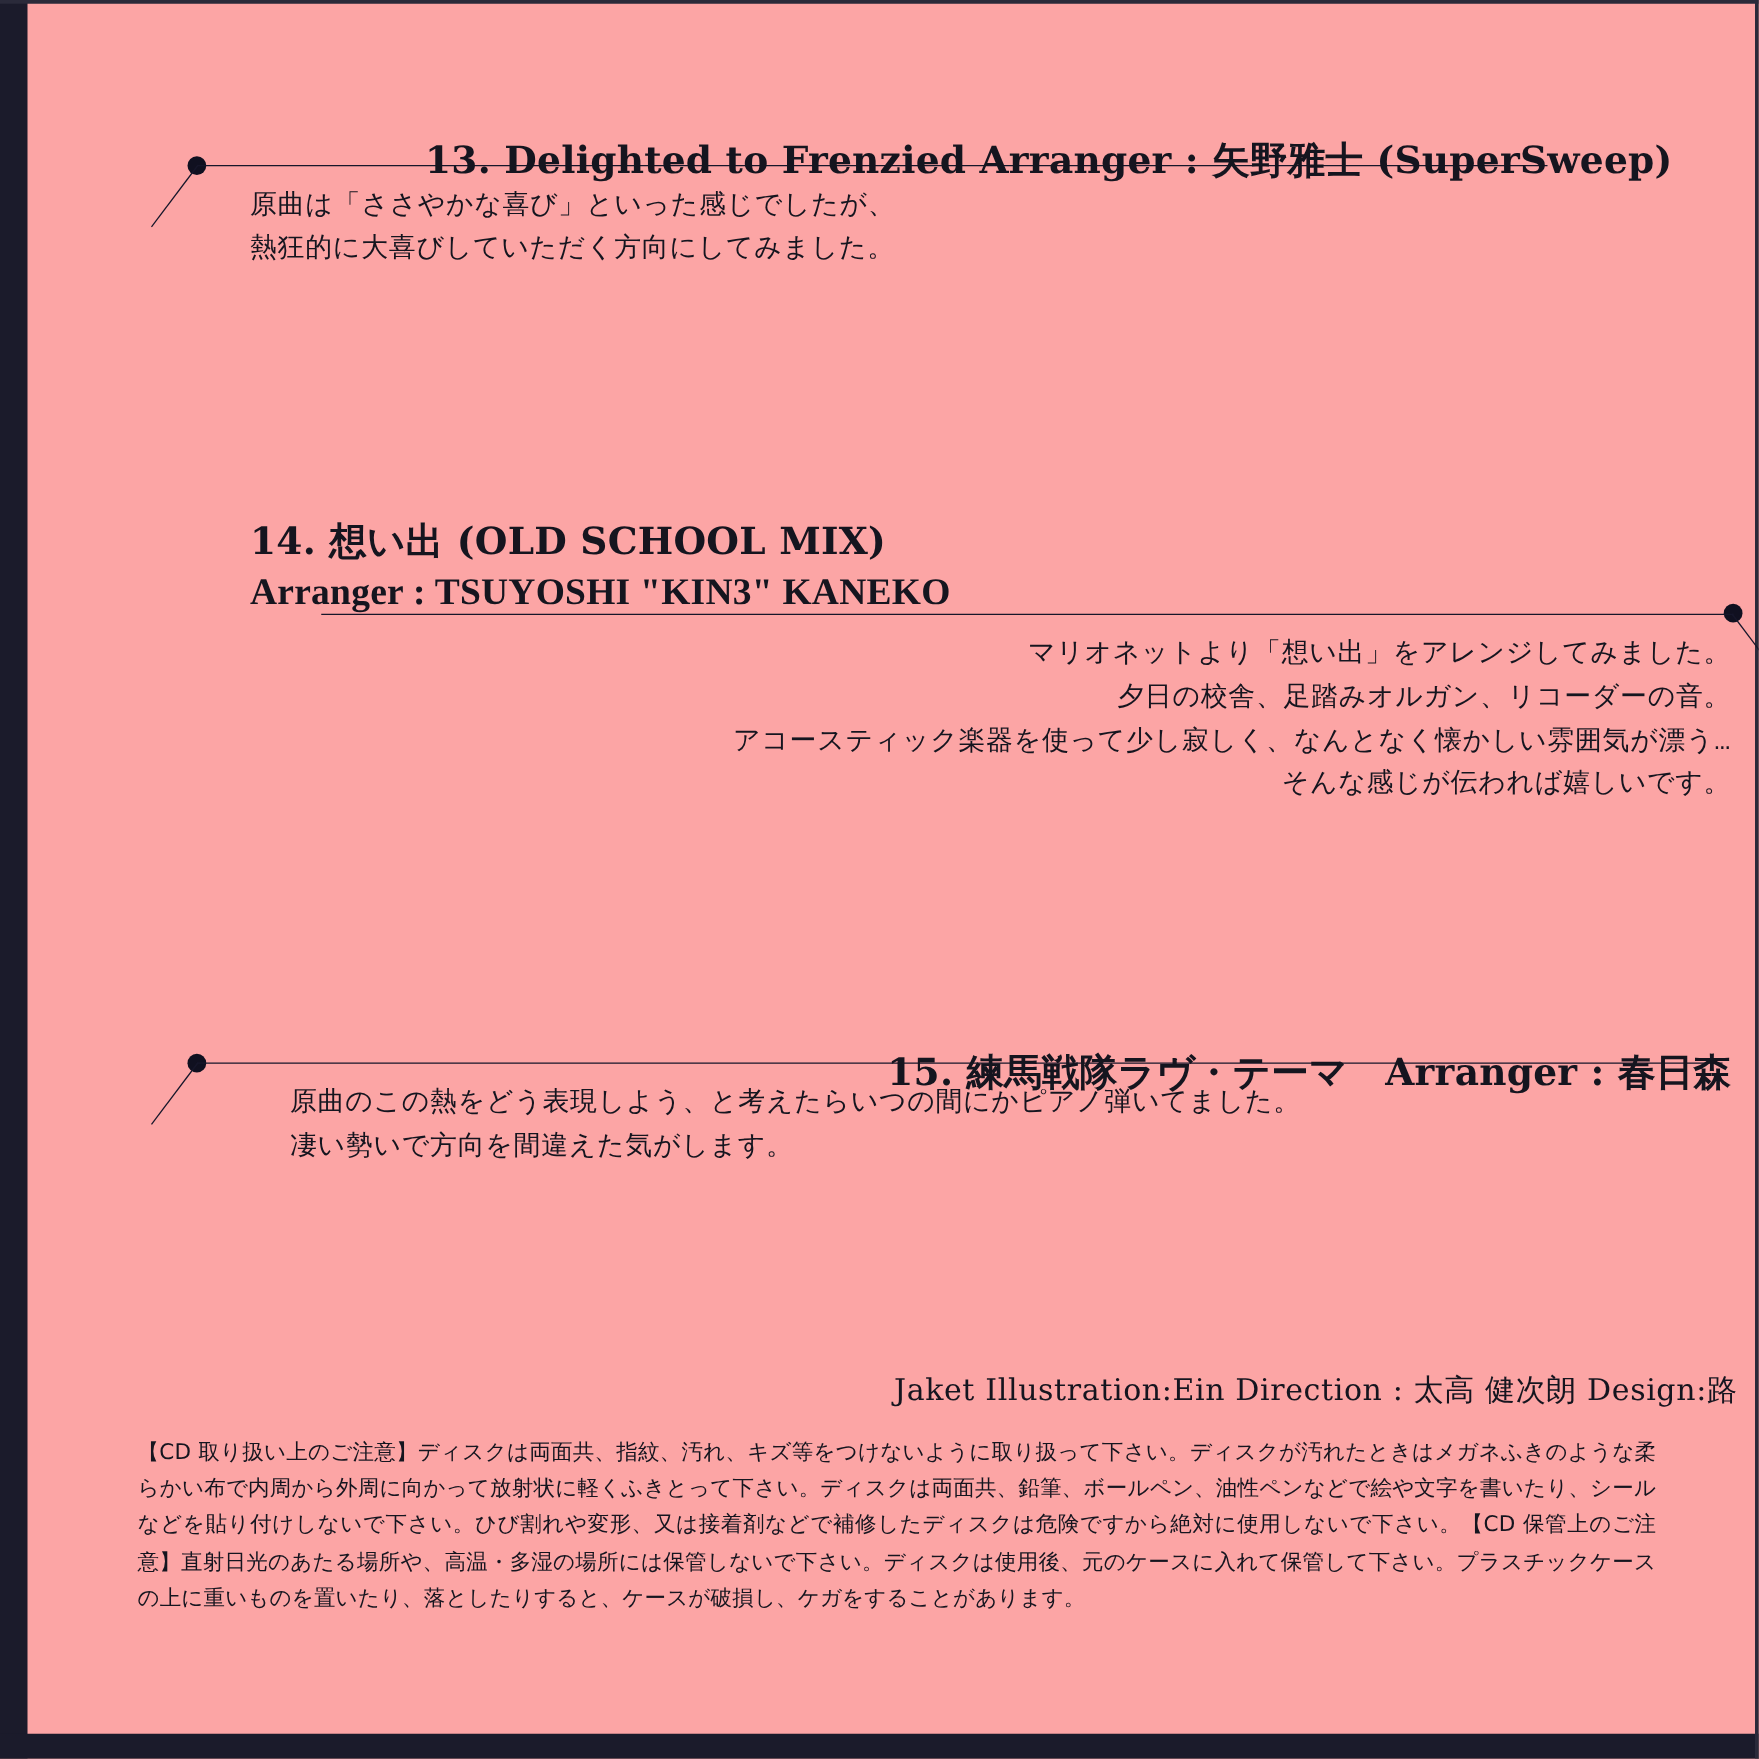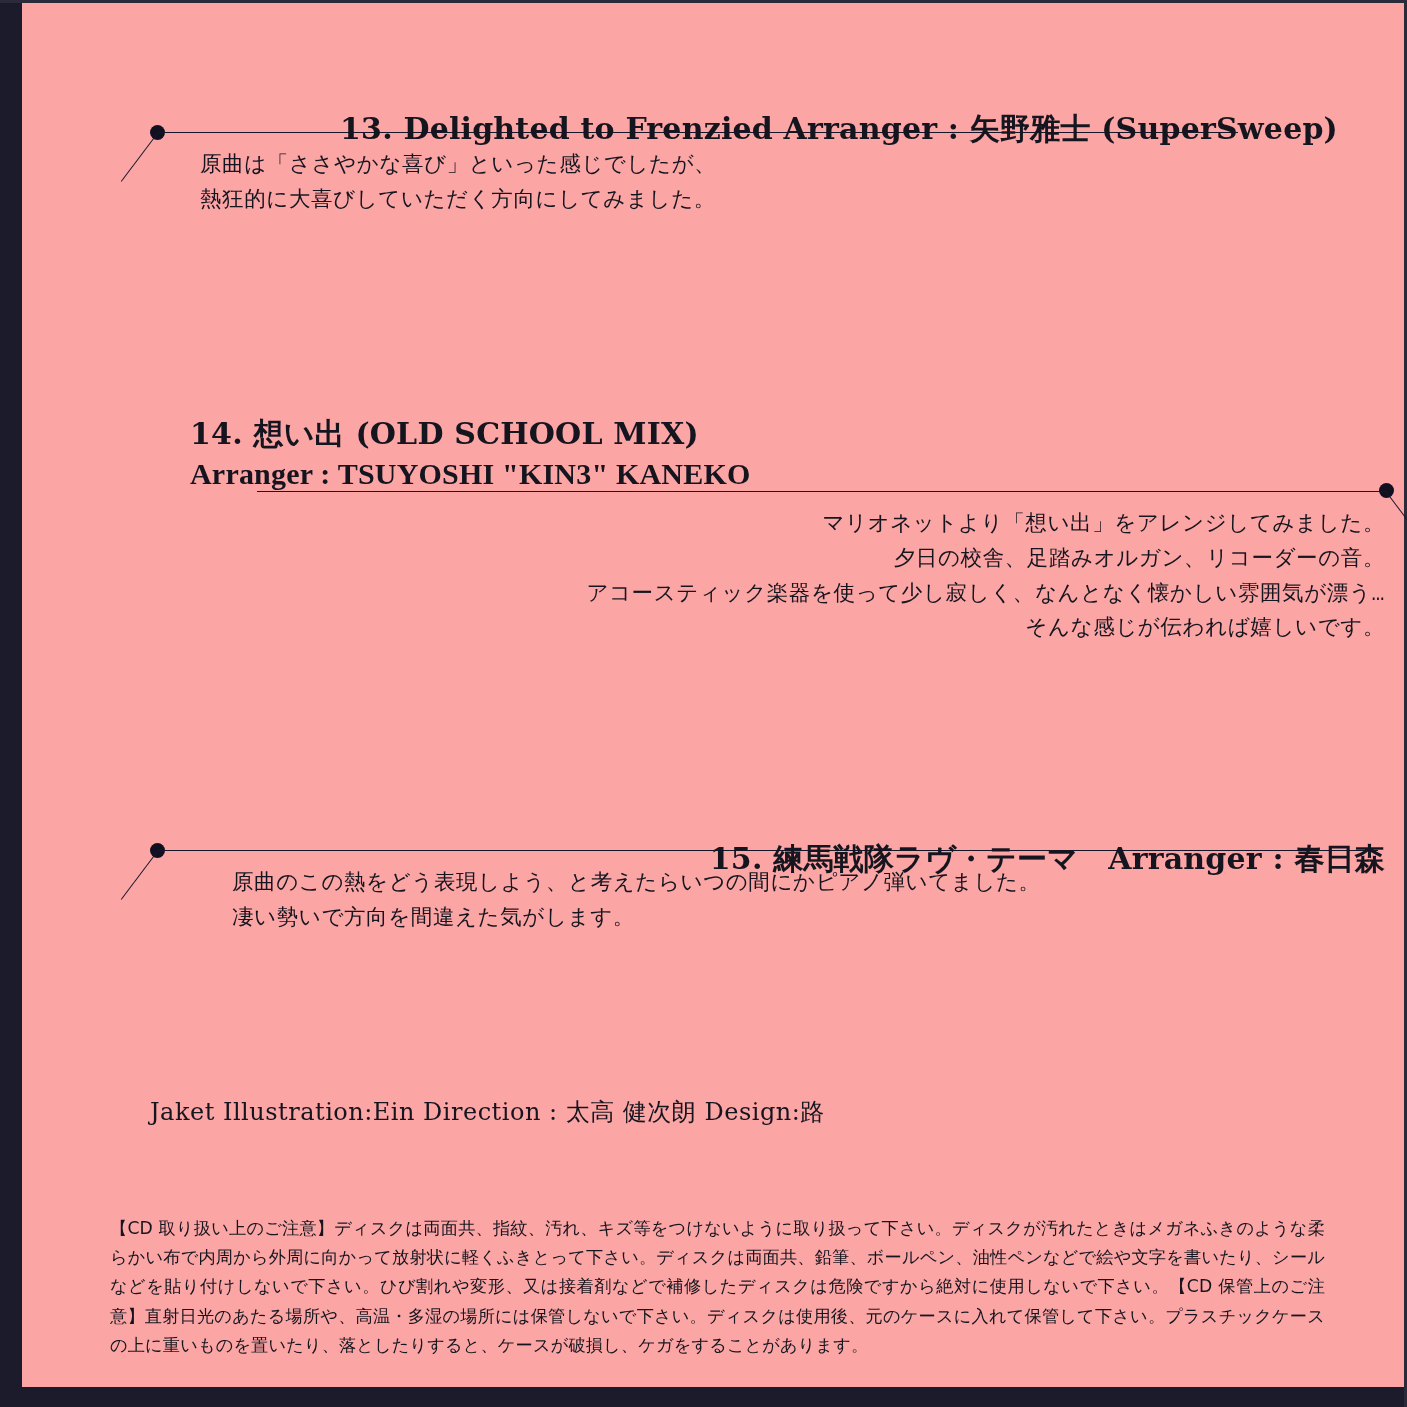--- a/index.html
+++ b/index.html
@@ -88,47 +88,47 @@
     text-align: right;
   }
 
   
   #track13 { left: 150px; top: 110px; width: 1240px; }
   #track13 .track-title { position: absolute; left: 190px; top: 0; }
   #track13 .desc { position: absolute; left: 50px; top: 38px; }
 
   
   #track14 { left: 150px; top: 415px; width: 1240px; }
-  #track14 .track-title { position: absolute; left: 40px; top: 0; }
+  #track14 .track-title { position: absolute; left: 50px; top: 0; }
   #track14 .track-title.line2 { top: 40px; }
   #track14 .desc { position: absolute; right: 5px; top: 92px; }
 
   
   #track15 { left: 150px; top: 828px; width: 1240px; }
   #track15 .track-title { position: absolute; right: 5px; top: 12px; }
   #track15 .desc { position: absolute; left: 50px; top: 38px; margin-left: 32px; }
 
   
   #credits {
     position: absolute;
     left: 150px;
     top: 1096px;
     width: 1240px;
-    text-align: left;
+    text-align: right;
     font-size: 24px;
     letter-spacing: 0.5px;
     font-family: "DejaVu Serif", serif;
     padding-right: 4px;
   }
 
   
   #notice {
     position: absolute;
     left: 110px;
-    top: 1214px;
+    top: 1148px;
     width: 1215px;
     font-family: "DejaVu Sans", sans-serif;
     font-size: 17.2px;
     line-height: 1.70;
     letter-spacing: 0.15px;
     color: #15151f;
     text-align: justify;
   }
 </style>
 </head>

